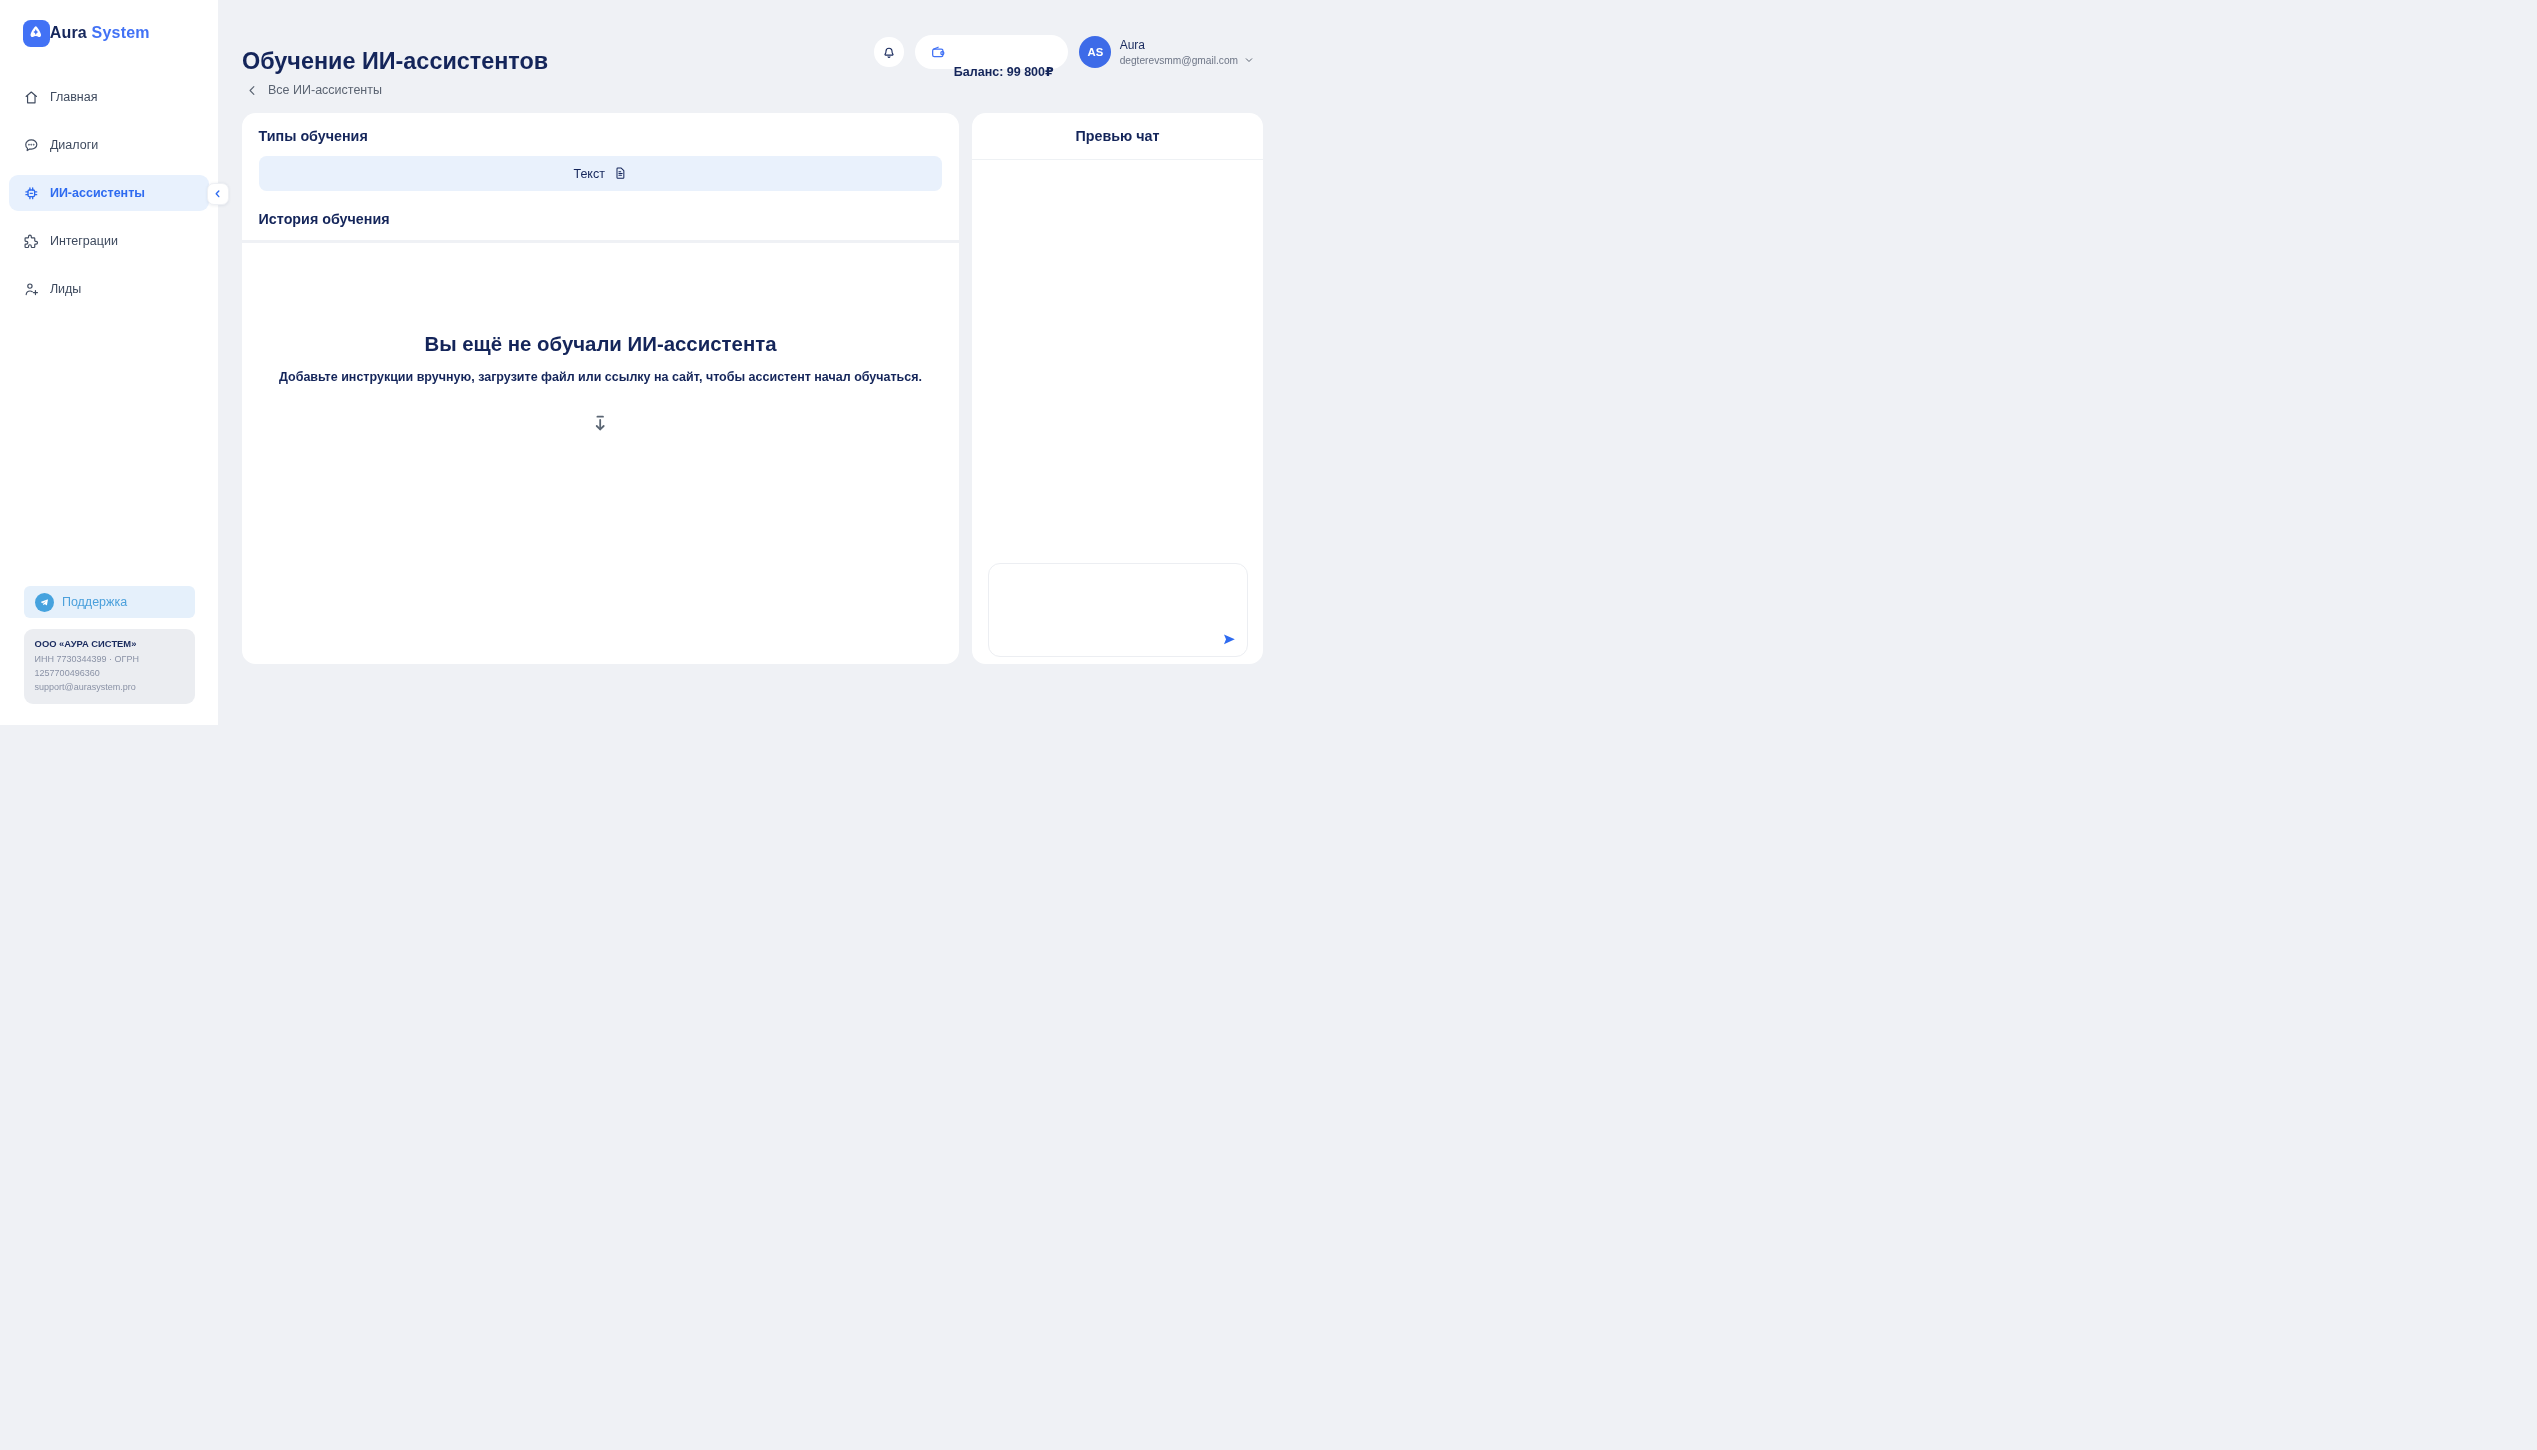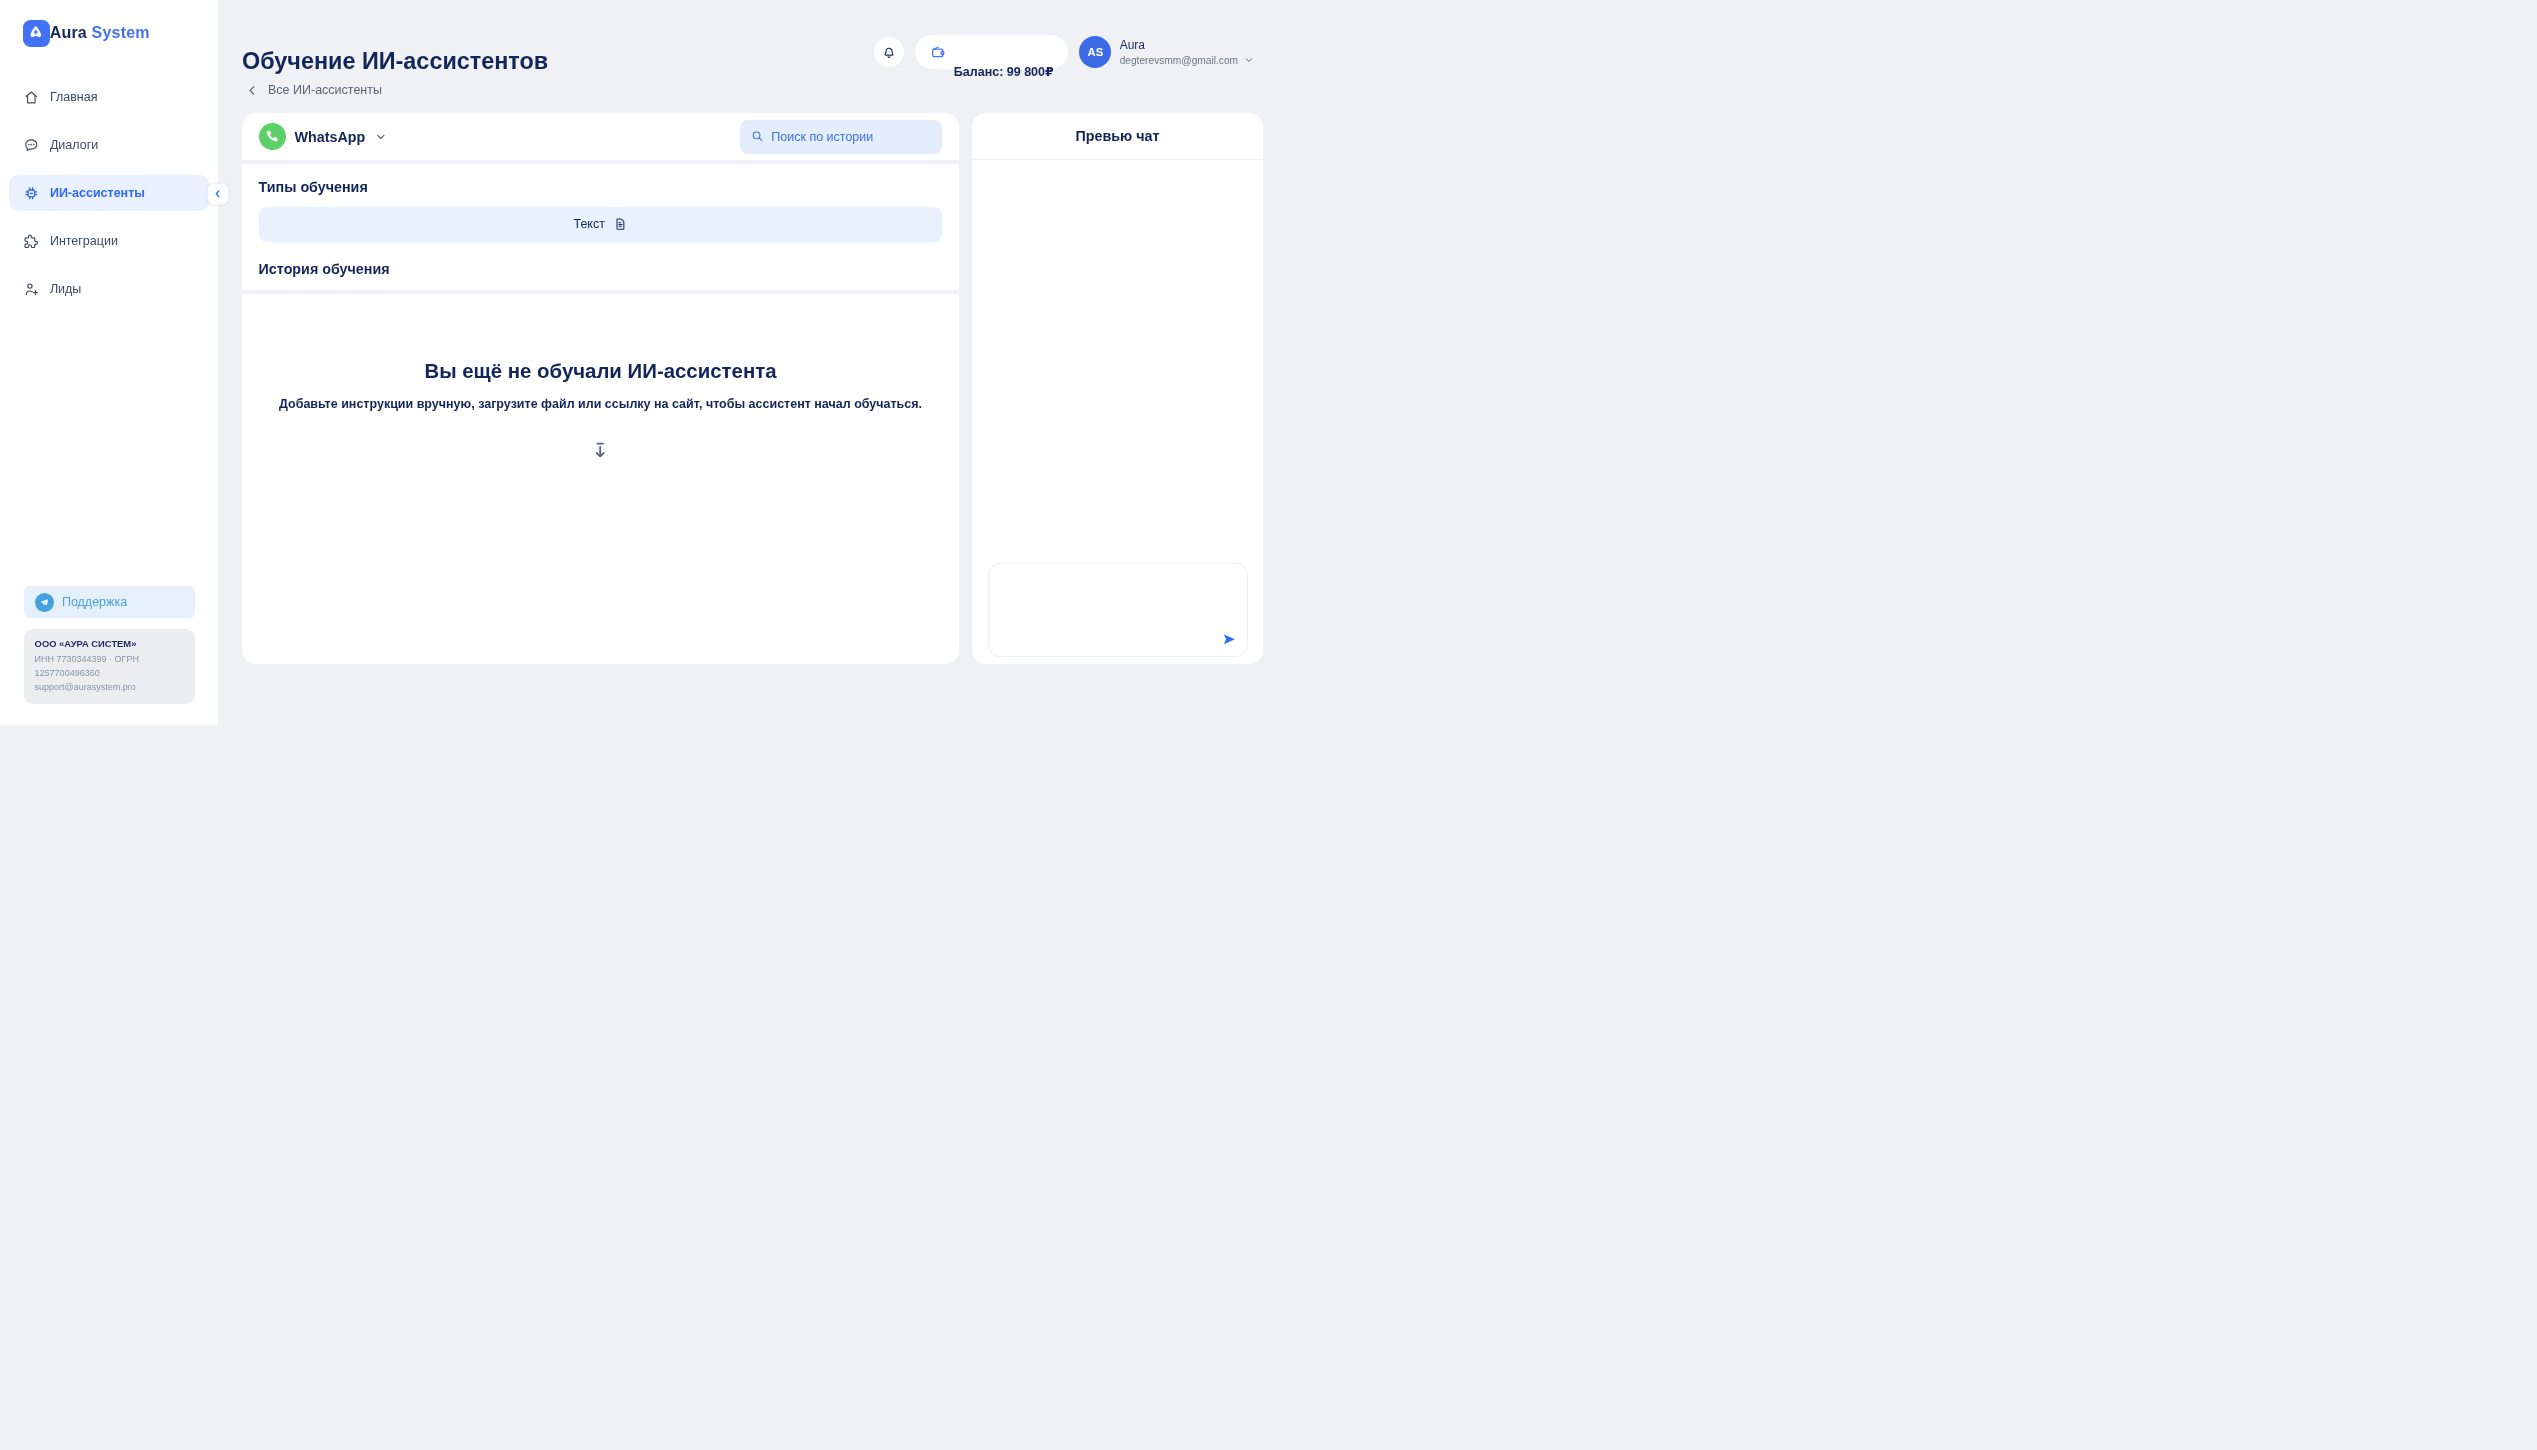--- a/index.html
+++ b/index.html
@@ -109,21 +109,21 @@
   .sec-heading { font-size:14.3px; font-weight:bold; color:#14255A; }
   .text-btn {
     margin-top:12px; height:35px; width:100%; background:#E9F1FC; border-radius:7.6px;
     display:flex; align-items:center; justify-content:center; gap:8.3px;
     font-size:12.5px; color:#14255A; cursor:pointer;
   }
   .mc-sec1 .history-h { margin-top:19.6px; }
 
   .mc-sec2 {
     background:#fff; flex:1 1 auto;
-    display:flex; flex-direction:column; align-items:center; padding-top:66px;
+    display:flex; flex-direction:column; align-items:center; padding-top:90px;
   }
   .empty-title { font-size:20.4px; font-weight:bold; color:#14255A; }
   .empty-sub { margin-top:13.6px; font-size:12.5px; font-weight:bold; color:#14255A; }
   .empty-icon { margin-top:29px; }
 
   
   .preview-card {
     position:absolute; left:972px; top:113px; width:291px; height:551px;
     background:#fff; border-radius:13.6px;
   }
@@ -271,40 +271,20 @@
 </div>
 
 <div class="breadcrumb">
   <svg width="13" height="13" viewBox="0 0 24 24" fill="none" stroke="#5B6472" stroke-width="2.1" stroke-linecap="round" stroke-linejoin="round">
     <path d="M14.5 5 7.5 12l7 7"></path>
   </svg>
   <span class="bc-label">Все ИИ-ассистенты</span>
 </div>
 
 <section class="main-card">
-  <div class="mc-head">
-    <div class="channel-select">
-      <span class="wa-circle">
-        <svg width="14.3" height="14.3" viewBox="0 0 24 24">
-          <path fill="#FFFFFF" d="M21 16.5v2.6a1.8 1.8 0 0 1-2 1.8 17.8 17.8 0 0 1-7.8-2.8 17.6 17.6 0 0 1-5.4-5.4A17.8 17.8 0 0 1 3 4.9 1.8 1.8 0 0 1 4.8 3h2.6a1.8 1.8 0 0 1 1.8 1.5c.1.9.3 1.7.6 2.5a1.8 1.8 0 0 1-.4 1.9L8.3 10a14.4 14.4 0 0 0 5.4 5.4l1.1-1.1a1.8 1.8 0 0 1 1.9-.4c.8.3 1.6.5 2.5.6a1.8 1.8 0 0 1 1.8 2z"></path>
-        </svg>
-      </span>
-      <span class="channel-name">WhatsApp</span>
-      <svg width="13.6" height="13.6" viewBox="0 0 24 24" fill="none" stroke="#5B6472" stroke-width="2" stroke-linecap="round" stroke-linejoin="round">
-        <path d="m6.5 9.5 5.5 5.5 5.5-5.5"></path>
-      </svg>
-    </div>
-    <div class="search-box">
-      <svg width="14.3" height="14.3" viewBox="0 0 24 24" fill="none" stroke="#3B6FE6" stroke-width="2" stroke-linecap="round">
-        <circle cx="10.6" cy="10.6" r="6.3"></circle>
-          <path d="m15.4 15.4 4.8 4.8"></path>
-      </svg>
-      <input type="text" placeholder="Поиск по истории" style="">
-    </div>
-  </div>
 
   <div class="mc-sec1">
     <div class="sec-heading">Типы обучения</div>
     <div class="text-btn">
       <span>Текст</span>
       <svg width="14.3" height="14.3" viewBox="0 0 24 24" fill="none" stroke="#14255A" stroke-width="1.7" stroke-linecap="round" stroke-linejoin="round">
         <path d="M8 3.5h5.8l4.4 4.2v11.5a1.3 1.3 0 0 1-1.3 1.3H8a1.3 1.3 0 0 1-1.3-1.3V4.8A1.3 1.3 0 0 1 8 3.5z"></path>
         <path d="M9.9 9.6h3.1M9.9 12.6h5.5M9.9 15.6h4.3"></path>
       </svg>
     </div>

